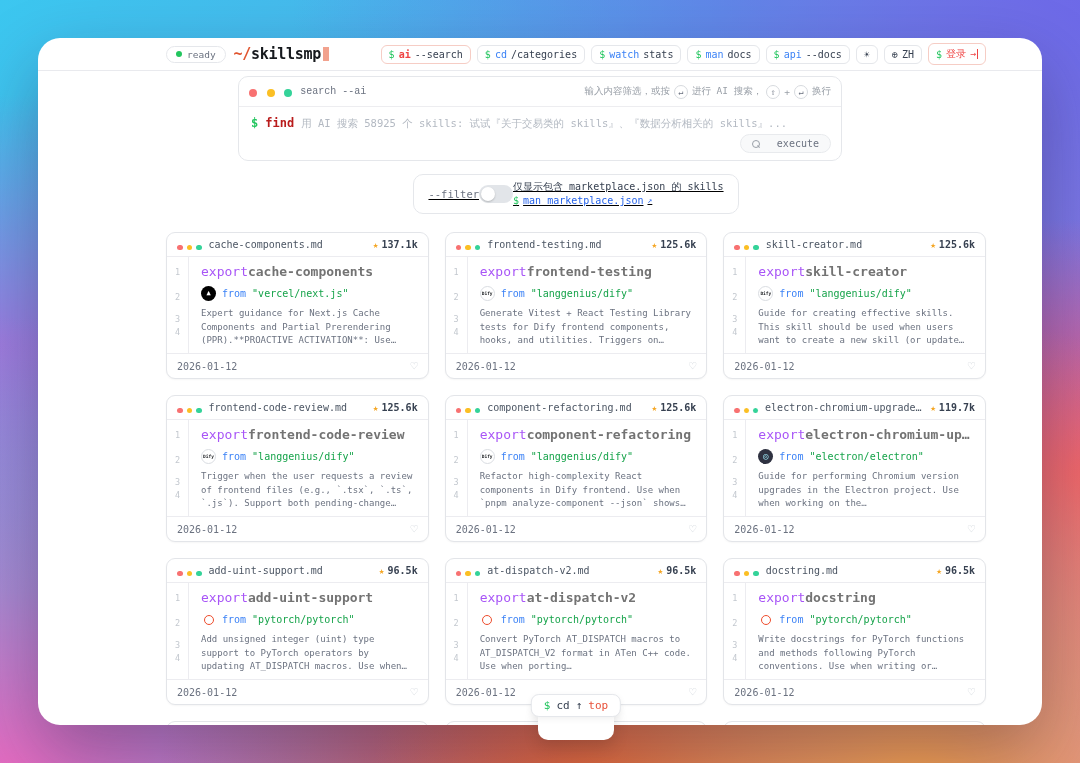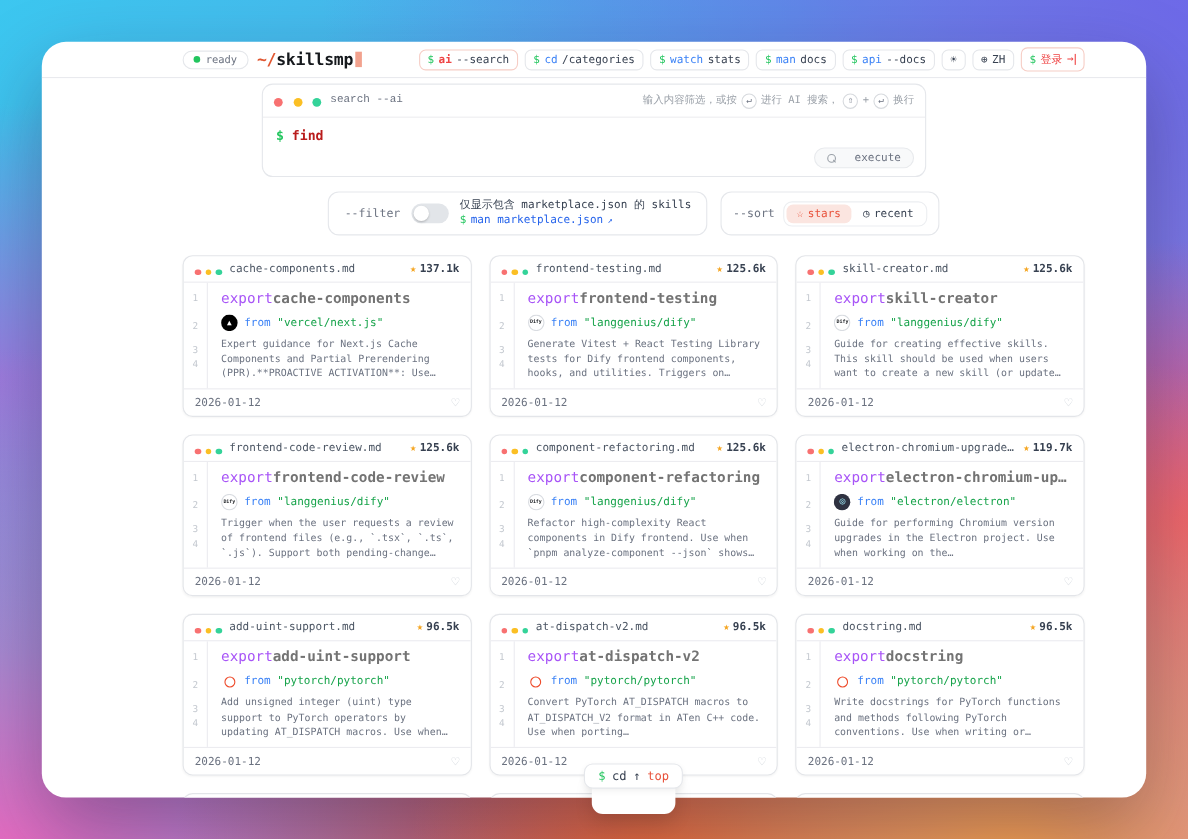--- a/index.html
+++ b/index.html
@@ -63,21 +63,21 @@
   .search-input::placeholder{color:#b3b9c2;}
   .execute-btn{position:absolute; right:10px; bottom:7px; display:inline-flex; align-items:center; gap:17px;
     border:1px solid #e8eaed; background:#f8f9fa; border-radius:999px; padding:3px 11px;
     font-size:10px; color:#6b7280; font-family:inherit; cursor:pointer;}
   .mag{position:relative; width:8px; height:8px; display:inline-block;}
   .mag::before{content:""; position:absolute; width:6px;height:6px; border:1.2px solid #9aa0a8; border-radius:50%; left:0; top:0;}
   .mag::after{content:""; position:absolute; width:3px; height:1.2px; background:#9aa0a8; transform:rotate(45deg); left:5px; top:6.5px;}
   
   .controls{display:flex; justify-content:center; align-items:stretch; gap:12px; margin-top:13px;}
   .ctrl-box{border:1px solid #e5e7eb; border-radius:10px; background:#fff; display:flex; align-items:center;}
-  .filter-box{padding:5px 14px; gap:10px;}
+  .filter-box{padding:5px 14px; text-decoration:underline;}
   .ctrl-label{font-size:10.5px; color:#6b7280; white-space:nowrap;}
   .toggle{width:34px; height:18px; background:#e2e5e9; border-radius:999px; position:relative; cursor:pointer; flex:none;}
   .toggle .knob{position:absolute; width:14px; height:14px; border-radius:50%; background:#fff; top:2px; left:2px;
     box-shadow:0 1px 2px rgba(0,0,0,.2);}
   .filter-text{font-size:10px; line-height:1.4;}
   .filter-text .l1{color:#374151;}
   .filter-text .l2{color:var(--link_blue); display:flex; gap:4px; align-items:center; cursor:pointer;}
   .filter-text .l2 .dollar{color:var(--accent_green);}
   .ext-icon{font-size:8px; color:var(--link_blue);}
   .sort-box{padding:4px 10px; gap:8px;}
@@ -209,20 +209,21 @@
         <span>进行 AI 搜索，</span>
         <span class="key">⇧</span>
         <span>+</span>
         <span class="key">↵</span>
         <span>换行</span>
       </span>
     </div>
     <div class="term-input-row">
       <span class="prompt">$</span>
       <span class="find-cmd">find</span>
+      <input class="search-input" type="text" placeholder="用 AI 搜索 58925 个 skills: 试试『关于交易类的 skills』、『数据分析相关的 skills』..." style="">
       <button class="execute-btn">
         <span class="mag"></span>
         <span>execute</span>
       </button>
     </div>
   </div>
 
   <div class="controls content-col">
     <div class="ctrl-box filter-box">
       <span class="ctrl-label">--filter</span>
@@ -231,33 +232,20 @@
         </span>
       <span class="filter-text">
         <span class="l1">仅显示包含 marketplace.json 的 skills</span>
         <span class="l2">
           <span class="dollar">$</span>
           <span>man marketplace.json</span>
           <span class="ext-icon">↗</span>
         </span>
       </span>
     </div>
-    <div class="ctrl-box sort-box">
-      <span class="ctrl-label">--sort</span>
-      <span class="sort-group">
-        <button class="sort-opt active">
-          <span>☆</span>
-          <span>stars</span>
-        </button>
-        <button class="sort-opt">
-          <span>◷</span>
-          <span>recent</span>
-        </button>
-      </span>
-    </div>
   </div>
 
   <div class="grid content-col">
   <div class="card">
     <div class="card-head">
       <span class="tl s r"></span>
       <span class="tl s y"></span>
       <span class="tl s g"></span>
       <span class="fname">cache-components.md</span>
       <span class="stars">

